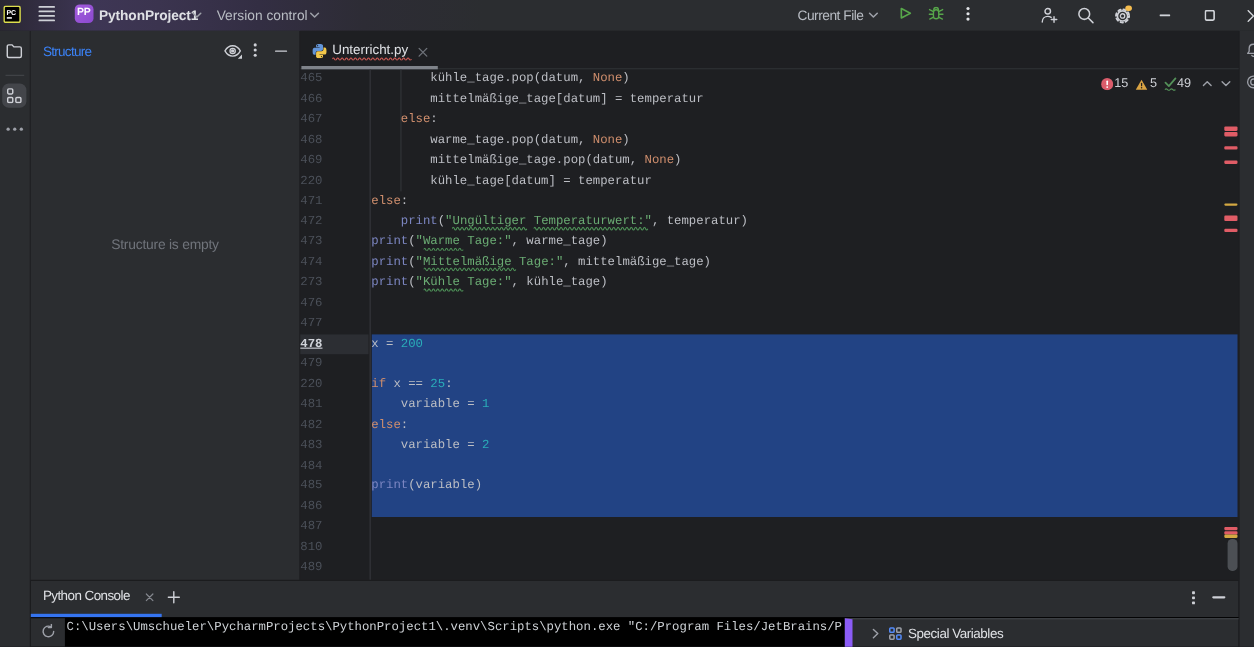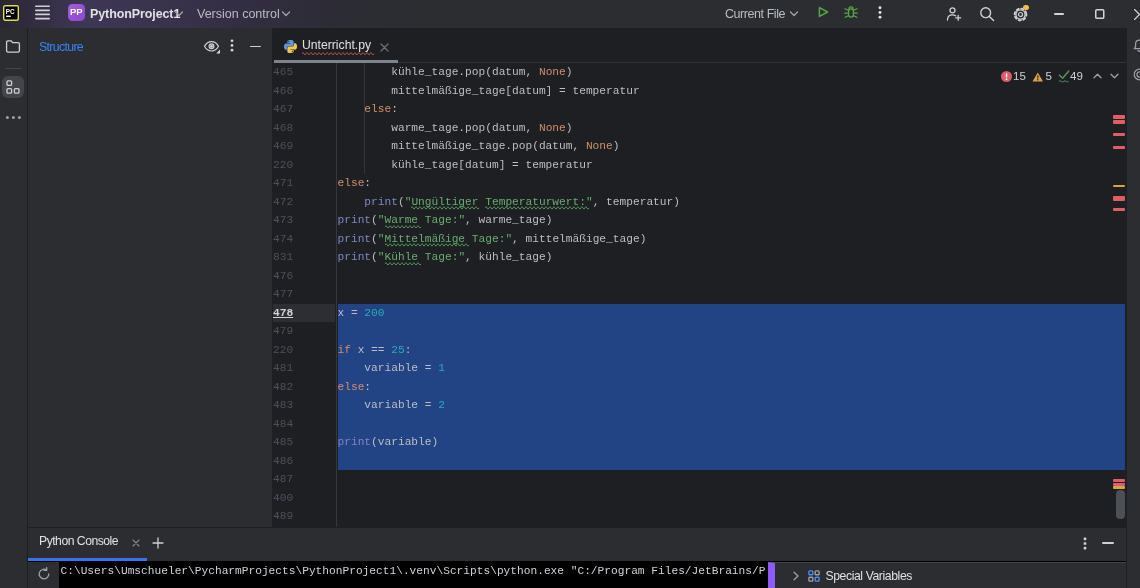--- a/index.html
+++ b/index.html
@@ -177,20 +177,21 @@
     <path d="M13.2 13.4 L17 13.4 L17 9.6 Z" fill="#ced0d6"></path>
   </svg>
   <svg class="abs" style="left:202px;top:11px" width="4" height="13" viewBox="0 0 4 13">
       <g fill="#ced0d6">
         <circle cx="2" cy="1.8" r="1.4"></circle>
         <circle cx="2" cy="6.5" r="1.4"></circle>
         <circle cx="2" cy="11.2" r="1.4"></circle>
       </g>
     </svg>
   <div class="abs" style="left:222px;top:17.5px;width:11px;height:1.6px;border-radius:1px;background:#ced0d6"></div>
+  <span class="abs" style="left:0;top:187px;width:244px;text-align:center;font-size:12.6px;color:#70747b;letter-spacing:-0.2px;">Structure is empty</span>
 </div>
 <div id="editor">
   <div id="tabborder"></div>
   <div id="tabline"></div>
 
   <svg class="abs" style="left:11px;top:11.5px" width="13" height="13" viewBox="0 0 13 13">
     <g transform="scale(0.1182)">
       <path fill="#6395d8" d="M54.9 0C26.8 0 28.6 12.2 28.6 12.2l.03 12.6h26.8v3.8H17.9S0 26.6 0 54.9c0 28.3 15.6 27.3 15.6 27.3h9.3V69s-.5-15.6 15.4-15.6h26.6s14.9.2 14.9-14.4V14.9S84 0 54.9 0zM40.1 8.5c2.67 0 4.83 2.16 4.83 4.83 0 2.67-2.16 4.83-4.83 4.83-2.67 0-4.83-2.16-4.83-4.83 0-2.67 2.16-4.83 4.83-4.83z"></path>
       <path fill="#f2c84b" d="M55.1 110c28.1 0 26.3-12.2 26.3-12.2l-.03-12.6h-26.8v-3.8h37.6s17.9 2 17.9-26.3c0-28.3-15.6-27.3-15.6-27.3h-9.3v12.6s.5 15.6-15.4 15.6H43.1s-14.9-.2-14.9 14.4v24.3S24 110 55.1 110zm14.8-8.5c-2.67 0-4.83-2.16-4.83-4.83 0-2.67 2.16-4.83 4.83-4.83 2.67 0 4.83 2.16 4.83 4.83 0 2.67-2.16 4.83-4.83 4.83z"></path>
     </g>
@@ -236,34 +237,34 @@
     <div>465</div>
       <div>466</div>
       <div>467</div>
       <div>468</div>
       <div>469</div>
       <div>220</div>
       <div>471</div>
       <div>472</div>
       <div>473</div>
       <div>474</div>
-      <div>831</div>
+      <div>273</div>
       <div>476</div>
       <div>477</div>
       <div class="gcur">478</div>
       <div>479</div>
       <div>220</div>
       <div>481</div>
       <div>482</div>
       <div>483</div>
       <div>484</div>
       <div>485</div>
       <div>486</div>
       <div>487</div>
-      <div>400</div>
+      <div>810</div>
       <div>489</div>
   </div>
   <div id="code" class="mono"><div>        kühle_tage.pop(datum, <span class="kw">None</span>)</div><div>        mittelmäßige_tage[datum] = temperatur</div><div>    <span class="kw">else</span>:</div><div>        warme_tage.pop(datum, <span class="kw">None</span>)</div><div>        mittelmäßige_tage.pop(datum, <span class="kw">None</span>)</div><div>        kühle_tage[datum] = temperatur</div><div><span class="kw">else</span>:</div><div>    <span class="bi">print</span>(<span class="str">"<span class="wv">Ungültiger</span> <span class="wv">Temperaturwert:</span>"</span>, temperatur)</div><div><span class="bi">print</span>(<span class="str">"<span class="wv">Warme</span> Tage:"</span>, warme_tage)</div><div><span class="bi">print</span>(<span class="str">"<span class="wv">Mittelmäßige</span> Tage:"</span>, mittelmäßige_tage)</div><div><span class="bi">print</span>(<span class="str">"<span class="wv">Kühle</span> Tage:"</span>, kühle_tage)</div><div></div><div></div><div>x = <span class="num">200</span></div><div></div><div><span class="kw">if</span> x == <span class="num">25</span>:</div><div>    variable = <span class="num">1</span></div><div><span class="kw">else</span>:</div><div>    variable = <span class="num">2</span></div><div></div><div><span class="bi">print</span>(variable)</div><div></div><div></div><div></div><div></div>
   </div>
 
   <svg class="abs" style="left:138.4px;top:178.0px" width="71" height="3.9" viewBox="0 0 71 3.9">
       <path d="M0 1.9q1 -2.5 2 0q1 2.5 2 0q1 -2.5 2 0q1 2.5 2 0q1 -2.5 2 0q1 2.5 2 0q1 -2.5 2 0q1 2.5 2 0q1 -2.5 2 0q1 2.5 2 0q1 -2.5 2 0q1 2.5 2 0q1 -2.5 2 0q1 2.5 2 0q1 -2.5 2 0q1 2.5 2 0q1 -2.5 2 0q1 2.5 2 0q1 -2.5 2 0q1 2.5 2 0q1 -2.5 2 0q1 2.5 2 0q1 -2.5 2 0q1 2.5 2 0q1 -2.5 2 0q1 2.5 2 0q1 -2.5 2 0q1 2.5 2 0q1 -2.5 2 0q1 2.5 2 0q1 -2.5 2 0q1 2.5 2 0q1 -2.5 2 0q1 2.5 2 0" stroke="#4f9459" stroke-width="1.0" fill="none"></path>
     </svg>
   <svg class="abs" style="left:212.2px;top:178.0px" width="105" height="3.9" viewBox="0 0 105 3.9">
       <path d="M0 1.9q1 -2.5 2 0q1 2.5 2 0q1 -2.5 2 0q1 2.5 2 0q1 -2.5 2 0q1 2.5 2 0q1 -2.5 2 0q1 2.5 2 0q1 -2.5 2 0q1 2.5 2 0q1 -2.5 2 0q1 2.5 2 0q1 -2.5 2 0q1 2.5 2 0q1 -2.5 2 0q1 2.5 2 0q1 -2.5 2 0q1 2.5 2 0q1 -2.5 2 0q1 2.5 2 0q1 -2.5 2 0q1 2.5 2 0q1 -2.5 2 0q1 2.5 2 0q1 -2.5 2 0q1 2.5 2 0q1 -2.5 2 0q1 2.5 2 0q1 -2.5 2 0q1 2.5 2 0q1 -2.5 2 0q1 2.5 2 0q1 -2.5 2 0q1 2.5 2 0q1 -2.5 2 0q1 2.5 2 0q1 -2.5 2 0q1 2.5 2 0q1 -2.5 2 0q1 2.5 2 0q1 -2.5 2 0q1 2.5 2 0q1 -2.5 2 0q1 2.5 2 0q1 -2.5 2 0q1 2.5 2 0q1 -2.5 2 0q1 2.5 2 0q1 -2.5 2 0q1 2.5 2 0q1 -2.5 2 0q1 2.5 2 0" stroke="#4f9459" stroke-width="1.0" fill="none"></path>

